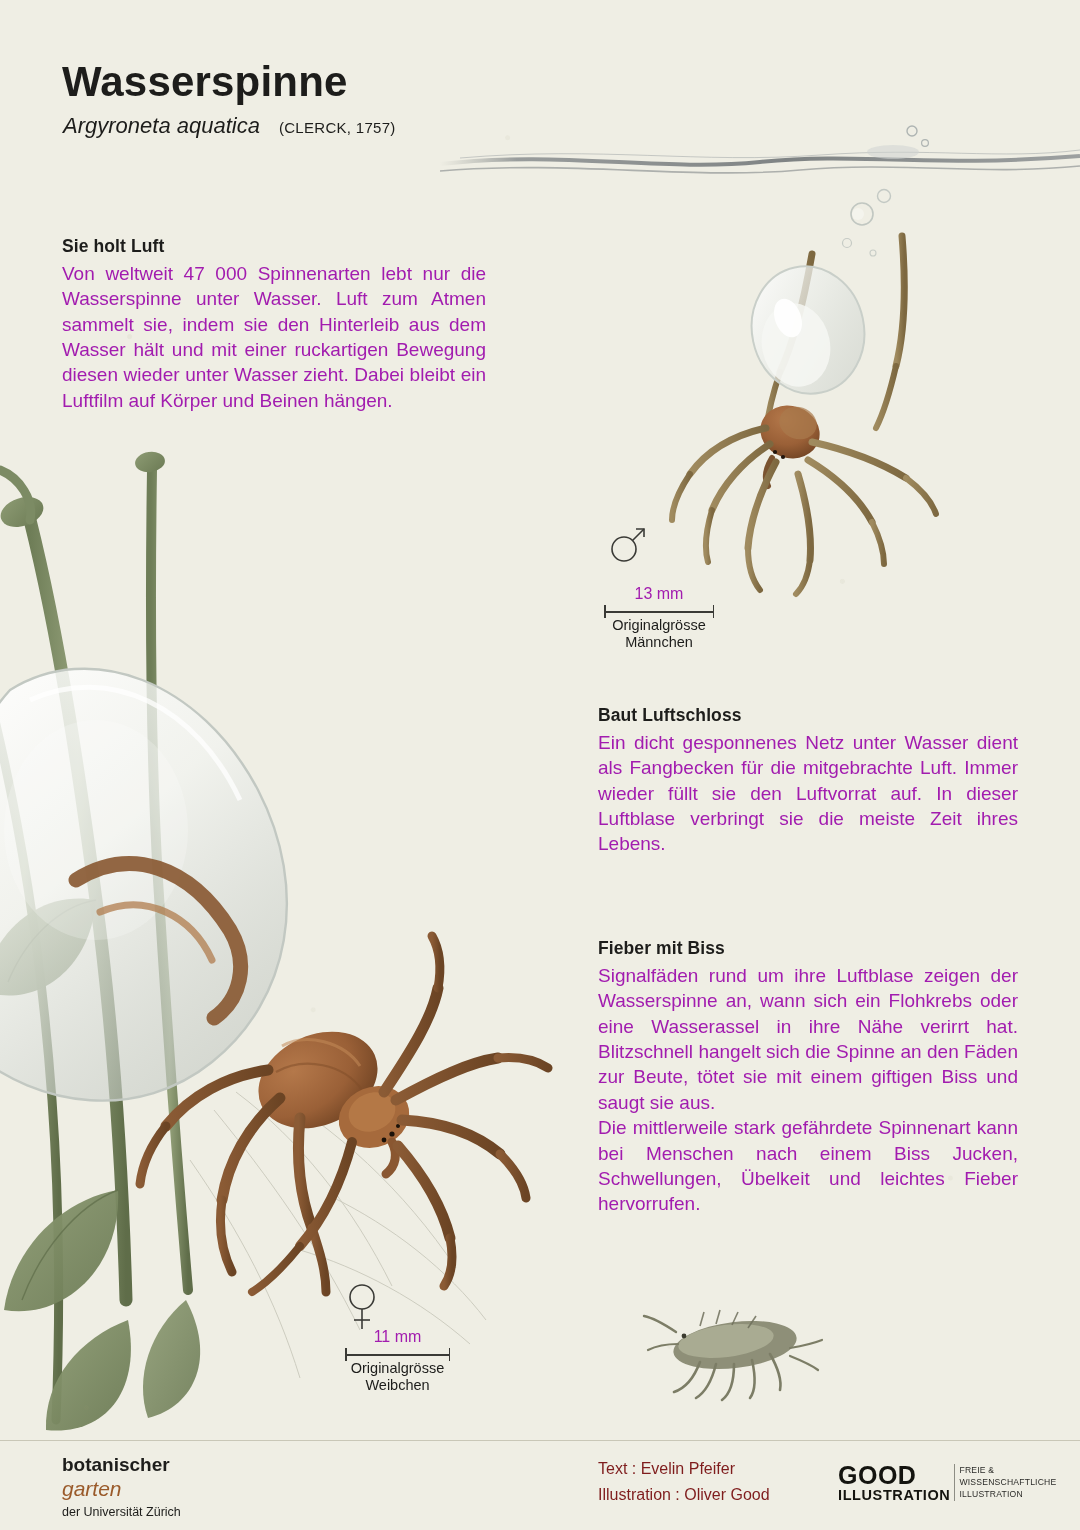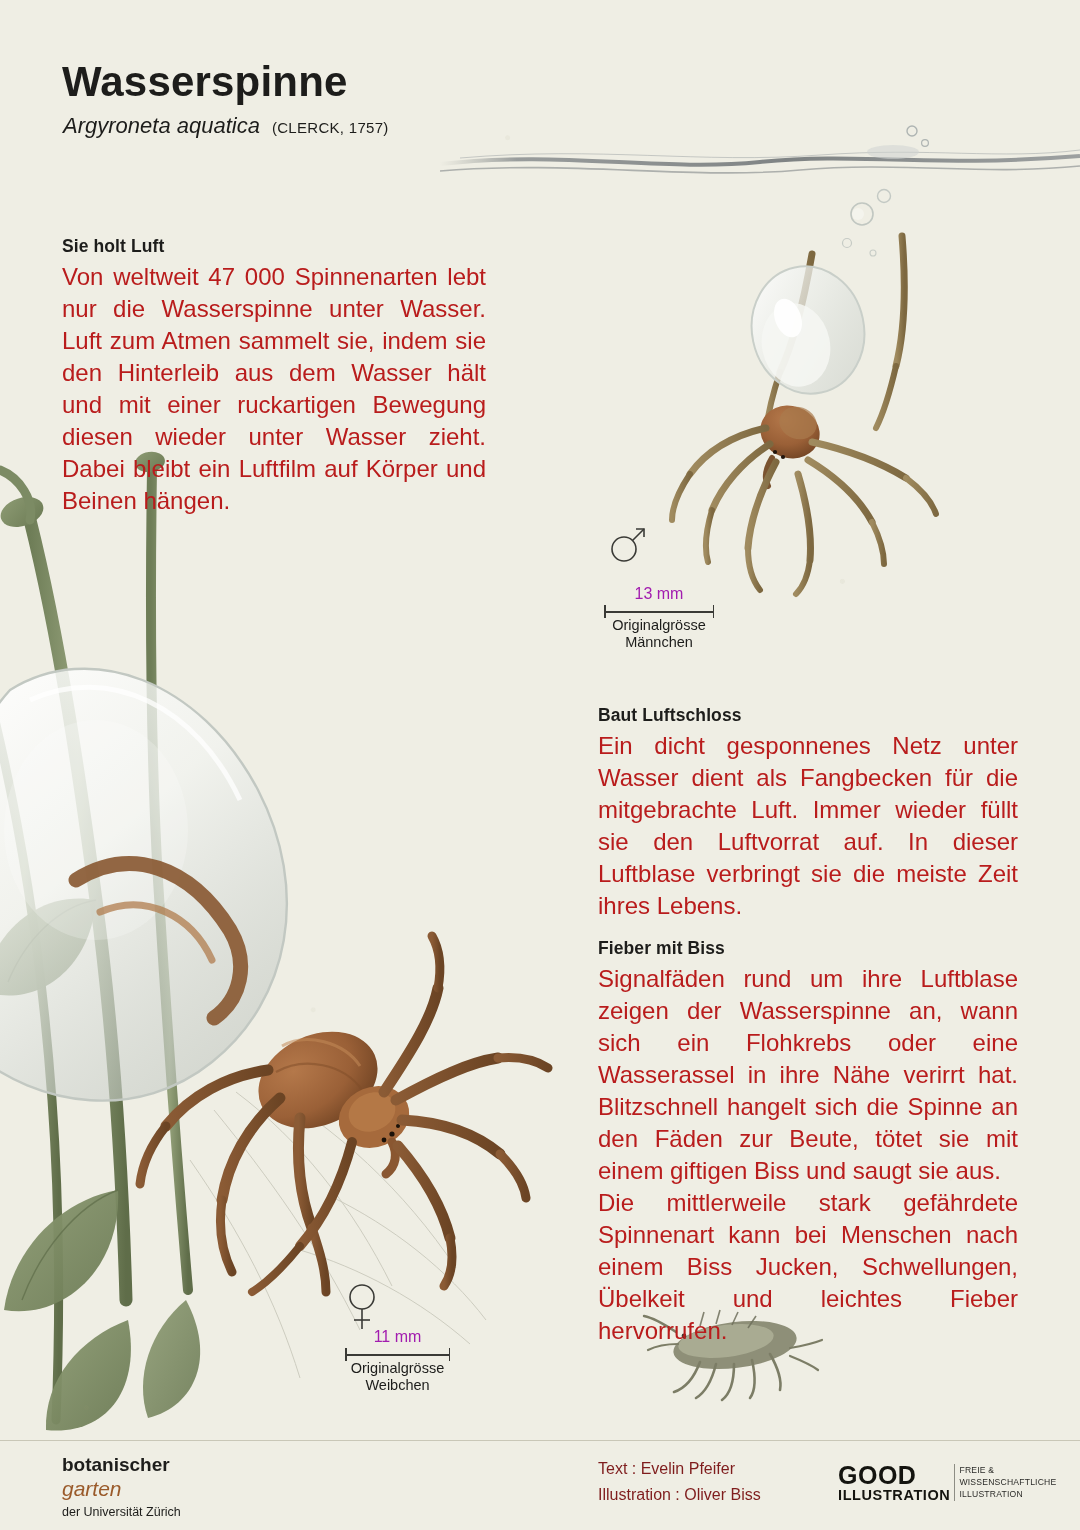--- a/index.html
+++ b/index.html
@@ -22,31 +22,31 @@
       radial-gradient(circle at 8% 92%, rgba(160,150,120,.07) 0 2px, transparent 3px);
     opacity:.9;
   }
   .page{position:absolute;inset:0;}
 
   
   #title{
     position:absolute;left:62px;top:58px;
     font-size:42px;font-weight:bold;letter-spacing:.2px;color:#1d1d1b;
   }
-  #subtitle-wrap{position:absolute;left:63px;top:113px;display:flex;align-items:baseline;gap:12px;}
+  #subtitle-wrap{position:absolute;left:63px;top:113px;display:flex;align-items:baseline;gap:19px;}
   #sci-name{font-style:italic;font-size:22px;color:#1d1d1b;}
   #authority{font-size:15px;color:#1d1d1b;letter-spacing:.3px;}
 
   
   .block{position:absolute;}
   .block h2{
     margin:8px 0 4px 0;font-size:17.5px;font-weight:bold;color:#1d1d1b;letter-spacing:.1px;
   }
   .block p{
-    margin:0;font-size:24px;line-height:1.335;color:#b91c1c;
+    margin:0;font-size:19px;line-height:1.335;color:#a21caf;
     text-align:justify;text-justify:inter-word;hyphens:manual;
   }
   #block-luft{left:62px;top:228px;width:424px;}
   #block-luftschloss{left:598px;top:697px;width:420px;}
   #block-biss{left:598px;top:930px;width:420px;}
 
   
   .scale{position:absolute;text-align:center;}
   .scale .bar{position:relative;height:12px;}
   .scale .bar .line{position:absolute;left:0;right:0;top:6px;height:1.5px;background:#3a3a36;}
@@ -334,21 +334,21 @@
     <div class="l3">der Universität Zürich</div>
   </div>
 
   <div id="credits">
     <div>
       <span>Text :</span>
       <span>Evelin Pfeifer</span>
     </div>
     <div>
       <span>Illustration :</span>
-      <span>Oliver Biss</span>
+      <span>Oliver Good</span>
     </div>
   </div>
 
   <div id="good-logo">
     <div class="gmark">
       <div class="g1">GOOD</div>
       <div class="g2">ILLUSTRATION</div>
     </div>
     <div class="divider"></div>
     <div class="gtext">

